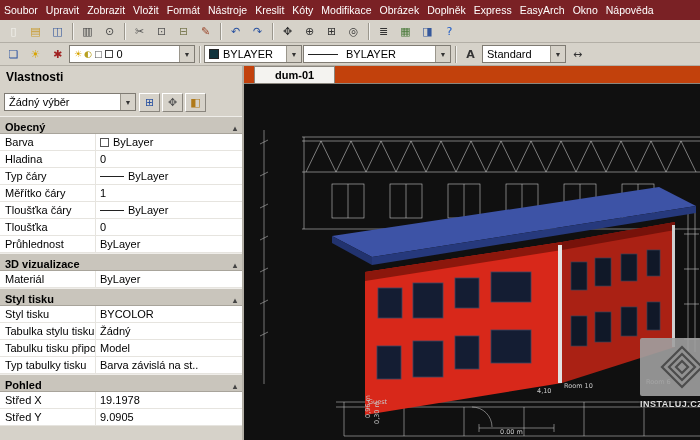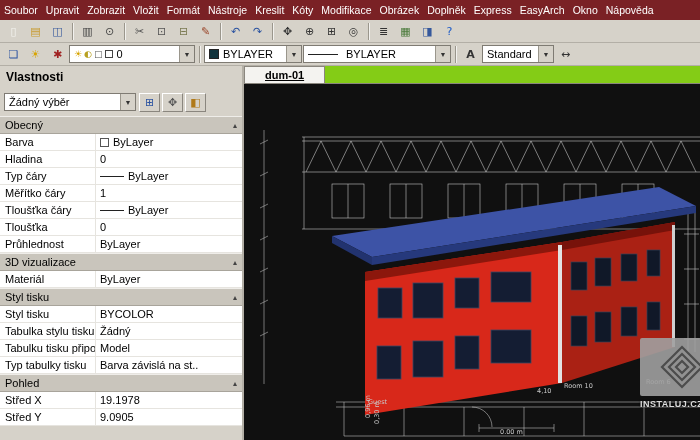--- a/index.html
+++ b/index.html
@@ -35,35 +35,35 @@
   
   .main { flex:1; display:flex; min-height:0; }
 
   
   .props { width:244px; flex:0 0 auto; background:#d6d2c9; border-right:2px solid #b3afa6;
            display:flex; flex-direction:column; overflow:hidden; }
   .props-title { height:22px; font-size:12px; font-weight:bold; padding:4px 6px 0 6px; }
   .selector-row { height:28px; display:flex; align-items:center; gap:3px; padding:0 4px; }
   .sel-btn { border:1px solid; border-color:#fff #8a867e #8a867e #fff; background:#d6d2c9; }
   .sections { flex:1; overflow:hidden; background:#d6d2c9; }
-  .sec-header { height:18px; background:#c9c5bc; display:flex; align-items:center;
-                font-weight:normal; font-size:11px; padding:0 5px;
+  .sec-header { height:18px; background:#c9c5bc; display:flex; align-items:flex-end;
+                font-weight:bold; font-size:11px; padding:0 5px;
                 border-top:1px solid #efede9; border-bottom:1px solid #a8a49b; }
   .sec-arrow { margin-left:auto; font-size:8px; color:#444; }
   .prop-row { display:flex; height:17px; background:#fff; border-bottom:1px solid #e6e4df; font-size:11px; }
   .prop-label { width:96px; flex:0 0 auto; padding:2px 4px 0 5px; border-right:1px solid #e6e4df;
                 white-space:nowrap; overflow:hidden; }
   .prop-value { flex:1; padding:0 4px; display:flex; align-items:center; gap:4px;
                 white-space:nowrap; overflow:hidden; }
   .swatch { width:9px; height:9px; border:1px solid #555; background:#fff; display:inline-block; flex:0 0 auto; }
 
   
   .canvas-col { flex:1; display:flex; flex-direction:column; min-width:0; }
-  .tabstrip { height:18px; background:#84cc16; display:flex; align-items:flex-end;
-              border-bottom:1px solid #8a867e; flex:0 0 auto;text-decoration:underline; }
+  .tabstrip { height:18px; background:#c2410c; display:flex; align-items:flex-end;
+              padding-left:10px; border-bottom:1px solid #8a867e; flex:0 0 auto; }
   .tab { height:17px; background:#f4f3f0; border:1px solid #8a867e; border-bottom:none;
          font-size:11px; font-weight:bold; padding:2px 20px 0 20px; }
   .canvas { flex:1; background:#101010; position:relative; overflow:hidden; }
   .canvas svg.draw { position:absolute; left:0; top:0; }
   svg text { font-family:"DejaVu Sans", sans-serif; }
 
   
   .watermark { position:absolute; right:0; top:254px; width:60px; text-align:center; }
   .wm-box { width:83px; height:58px; background:rgba(160,160,160,0.9); border-radius:2px;
             display:flex; align-items:center; justify-content:center; }
@@ -140,21 +140,21 @@
       <span class="combo-text">BYLAYER</span>
       <span class="arrow">▼</span>
     </div>
     <div class="combo" style="width:148px">
       <span class="lt-line" style="width:30px"></span>
       <span class="combo-text" style="margin-left:8px">BYLAYER</span>
       <span class="arrow">▼</span>
     </div>
     <div class="tb-sep"></div>
     <button class="tb-btn" style="color:#333;font-weight:bold">A</button>
-    <div class="combo" style="width:72px">
+    <div class="combo" style="width:84px">
       <span class="combo-text">Standard</span>
       <span class="arrow">▼</span>
     </div>
     <button class="tb-btn" style="color:#333">↔</button>
   </div>
 
   <div class="main">
 
     <div class="props">
       <div class="props-title">Vlastnosti</div>

